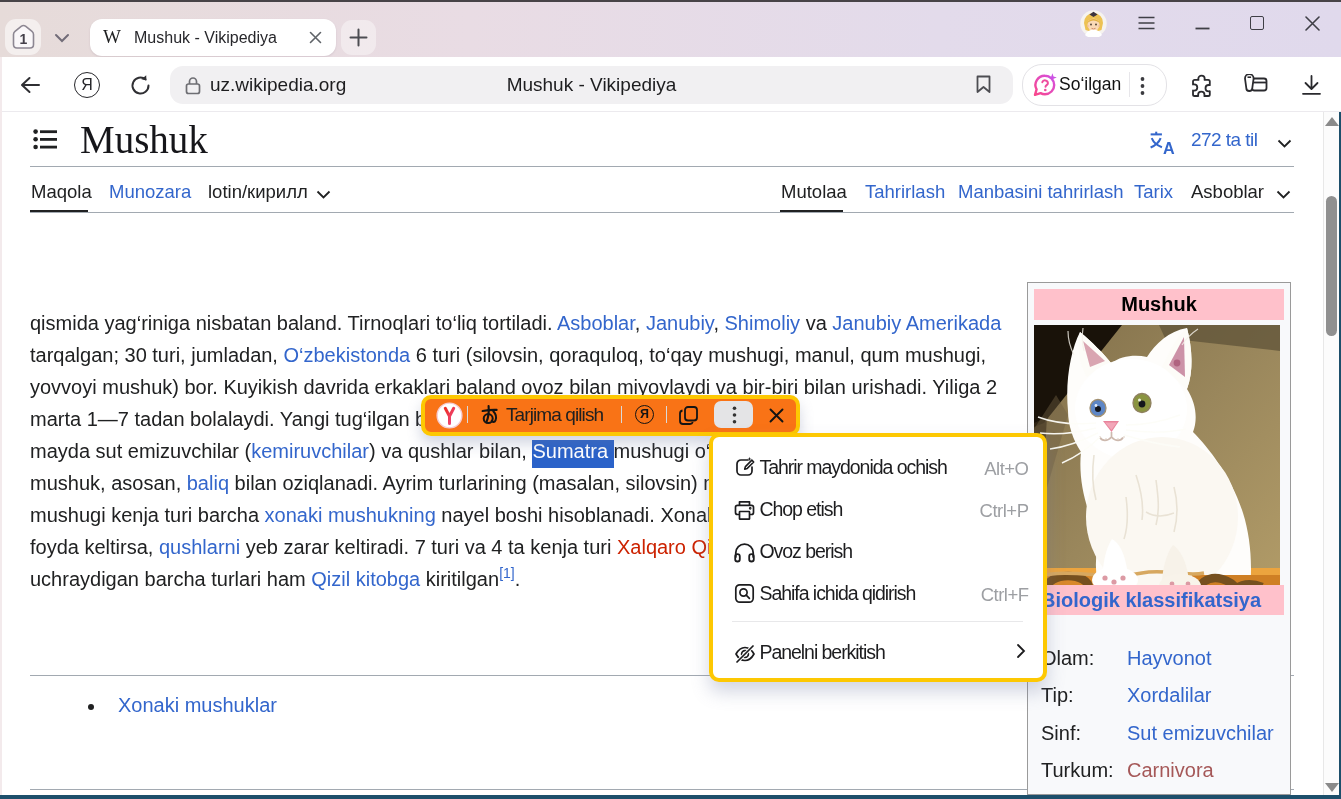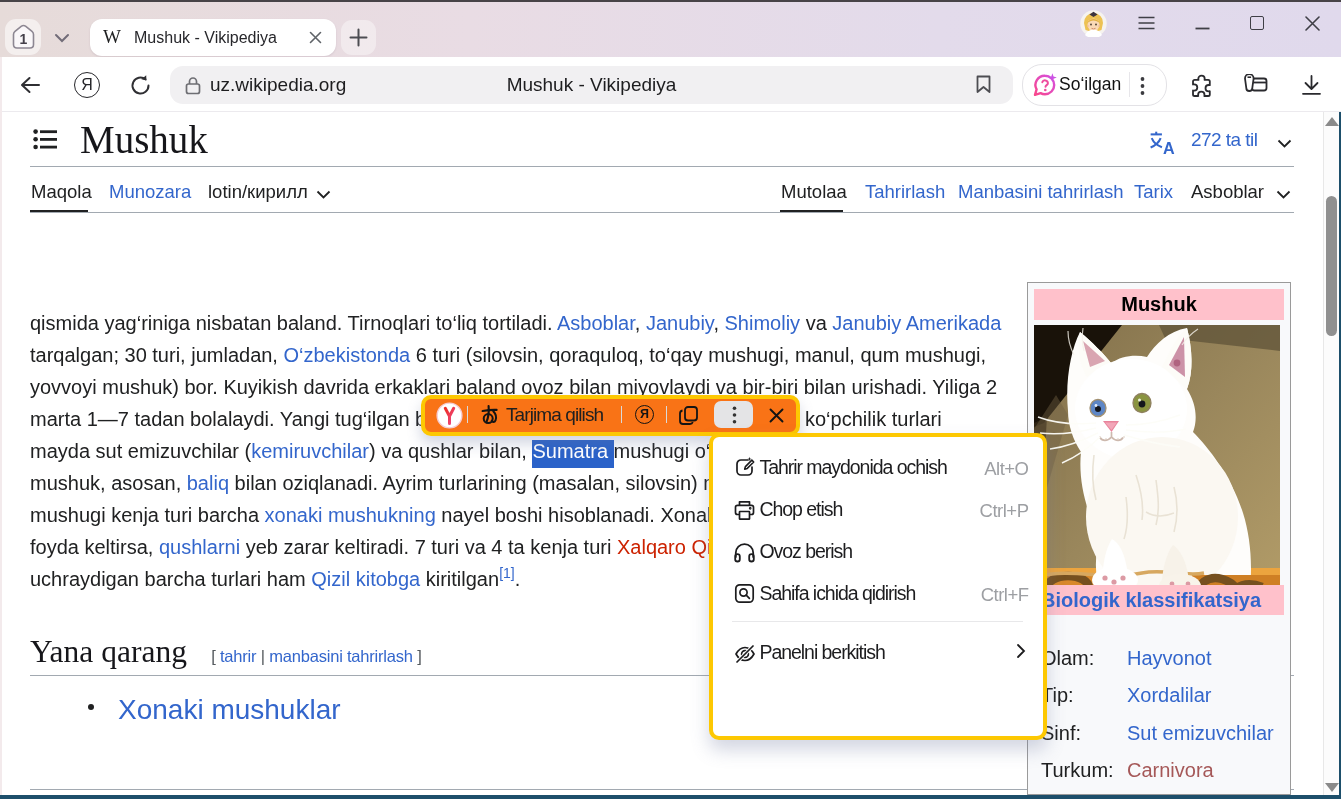--- a/index.html
+++ b/index.html
@@ -60,21 +60,21 @@
 
 #sbtrack{position:absolute;left:1323px;top:0px;width:16.4px;height:682.5px;background:#fcfcfc;border-left:1px solid #e8e8e8}
 #sbthumb{position:absolute;left:1325.5px;top:84px;width:11.5px;height:140px;border-radius:6px;background:#909090}
 
 #popbar{position:absolute;left:421px;top:395px;width:379px;height:40.5px;background:#f97316;
  border:4.6px solid #fdc802;border-radius:10px;box-shadow:0 8px 14px rgba(110,120,160,0.3)}
 #popbar .sep{position:absolute;top:7px;width:1px;height:17px;background:#d9d9d9}
 #popbar .lbl{position:absolute;left:81px;top:5px;font-size:19px;letter-spacing:-0.9px;color:#202020}
 #dotsbox{position:absolute;left:289px;top:2px;width:39px;height:27px;border-radius:7px;background:#e4e4e6}
 
-#menu{position:absolute;left:708.5px;top:433px;width:338px;height:307px;background:#fff;
+#menu{position:absolute;left:708.5px;top:433px;width:338px;height:249px;background:#fff;
  border:4.8px solid #fdc802;border-radius:10px;box-shadow:0 10px 18px rgba(110,120,160,0.3)}
 .mi{position:absolute;left:47px;font-size:19.5px;letter-spacing:-1.05px;color:#1d1d1f;white-space:nowrap}
 .mk{position:absolute;font-size:18.5px;letter-spacing:-0.5px;color:#9d9fa3;white-space:nowrap}
 .micon{position:absolute;left:20px}
 #menusep{position:absolute;left:19px;top:184px;width:291px;height:1px;background:#e8e8ea}
 </style></head>
 <body>
 <div id="win">
 
   <div id="topedge"></div>
@@ -224,31 +224,29 @@
         <path d="M1.5,1.5 L7.5,7.5 L13.5,1.5" stroke="#202122" stroke-width="1.8" fill="none"></path>
       </svg>
     <div id="maqula-ul"></div>
       <div id="mutolaa-ul"></div>
     <div id="hr2"></div>
 
     <div class="bl" style="top:194.5px">qismida yag‘riniga nisbatan baland. Tirnoqlari to‘liq tortiladi. <a>Asboblar</a>, <a>Janubiy</a>, <a>Shimoliy</a> va <a>Janubiy Amerikada</a></div>
     <div class="bl" style="top:226.6px">tarqalgan; 30 turi, jumladan, <a>O‘zbekistonda</a> 6 turi (silovsin, qoraquloq, to‘qay mushugi, manul, qum mushugi,</div>
     <div class="bl" style="top:258.7px">yovvoyi mushuk) bor. Kuyikish davrida erkaklari baland ovoz bilan miyovlaydi va bir-biri bilan urishadi. Yiliga 2</div>
     <div class="bl" style="top:290.8px">marta 1—7 tadan bolalaydi. Yangi tug‘ilgan bolalari ko‘r tug‘iladi. Yirik turlari yolg‘iz,</div>
-    <div class="bl" style="top:290.8px;left:805px">ko‘pchilik turlari</div>
     <div class="bl" style="top:322.9px">mayda sut emizuvchilar (<a>kemiruvchilar</a>) va qushlar bilan, <span class="sel">Sumatra&nbsp;</span>mushugi o‘simliklar mevasi bilan, baliqchi</div>
     <div class="bl" style="top:355px">mushuk, asosan, <a>baliq</a> bilan oziqlanadi. Ayrim turlarining (masalan, silovsin) m‘oynasi qimmatbaho. Yovvoyi</div>
     <div class="bl" style="top:387.1px">mushugi kenja turi barcha <a>xonaki mushukning</a> nayel boshi hisoblanadi. Xonaki mushuk sichqonlarni tutib</div>
     <div class="bl" style="top:419.2px">foyda keltirsa, <a>qushlarni</a> yeb zarar keltiradi. 7 turi va 4 ta kenja turi <span class="red">Xalqaro Qizil kitobga</span>, O‘zbekistonda</div>
     <div class="bl" style="top:451.3px">uchraydigan barcha turlari ham <a>Qizil kitobga</a> kiritilgan<sup><a>[1]</a></sup>.</div>
 
-    <h2 style="left:30px;top:522px">Yana qarang <span class="edsec">&nbsp;[ <a>tahrir</a> | <a>manbasini tahrirlash</a> ]</span></h2>
     <div class="hr" style="left:30px;top:563px;width:1264px"></div>
     <div class="abs" style="left:88px;top:592px;width:6px;height:6px;border-radius:50%;background:#202122"></div>
-    <div class="abs" style="left:118px;top:582px;font-size:28px"><a>Xonaki mushuklar</a></div>
+    <div class="abs" style="left:118px;top:582px;font-size:20px"><a>Xonaki mushuklar</a></div>
 
     <div class="hr" style="left:30px;top:677px;width:1264px"></div>
 
     <div id="infobox">
       <div id="ib-h1">Mushuk</div>
       <svg id="ib-img" viewBox="0 0 246 275" preserveAspectRatio="none">
         <defs>
           <linearGradient id="wall" x1="0" y1="0" x2="1" y2="1">
             <stop offset="0" stop-color="#82704a"></stop>
               <stop offset="0.5" stop-color="#9a875c"></stop>

